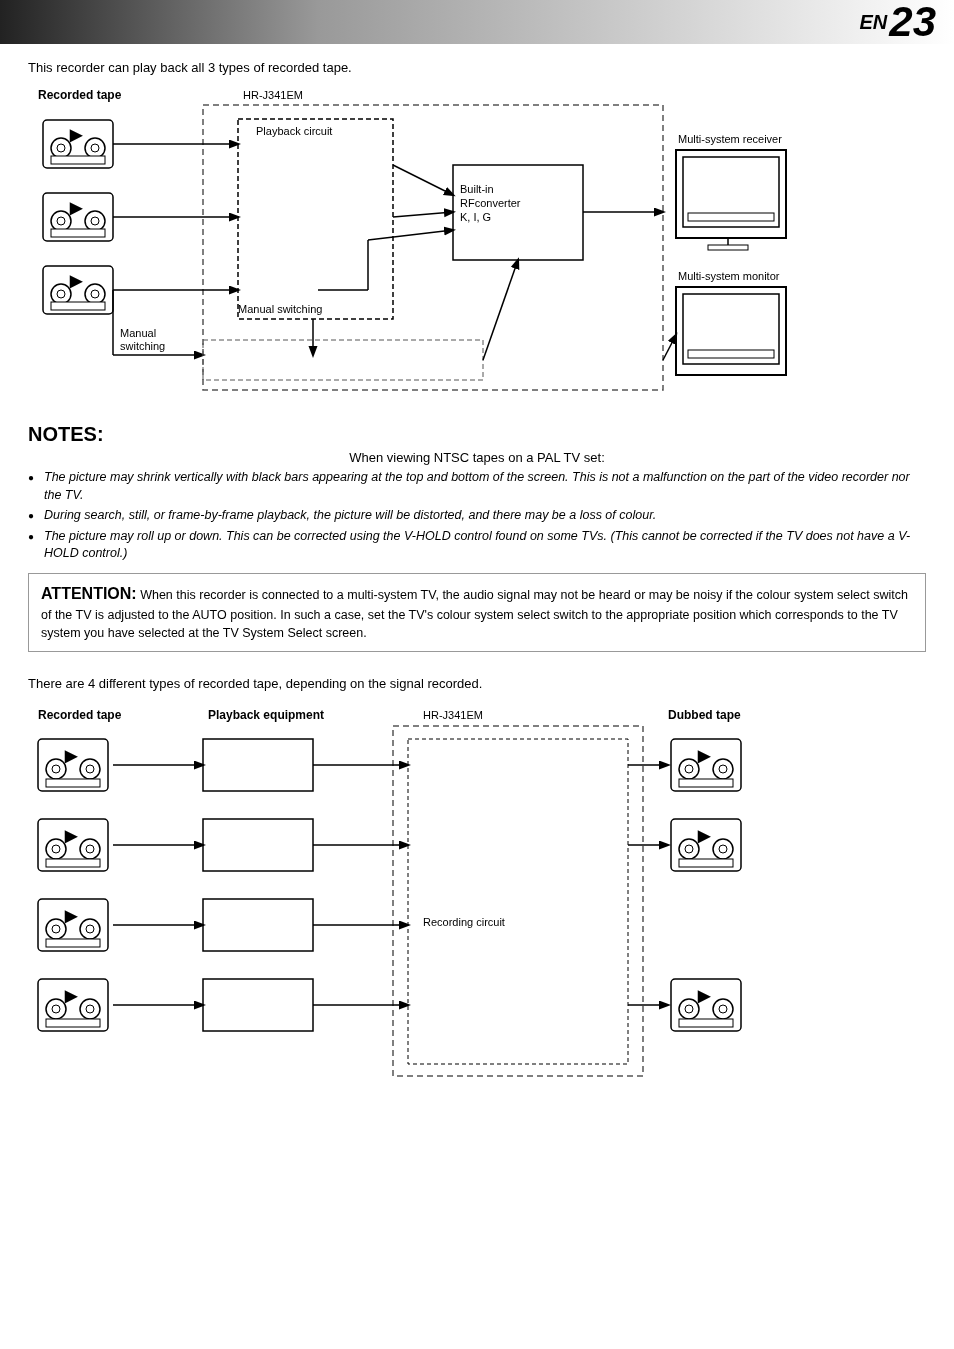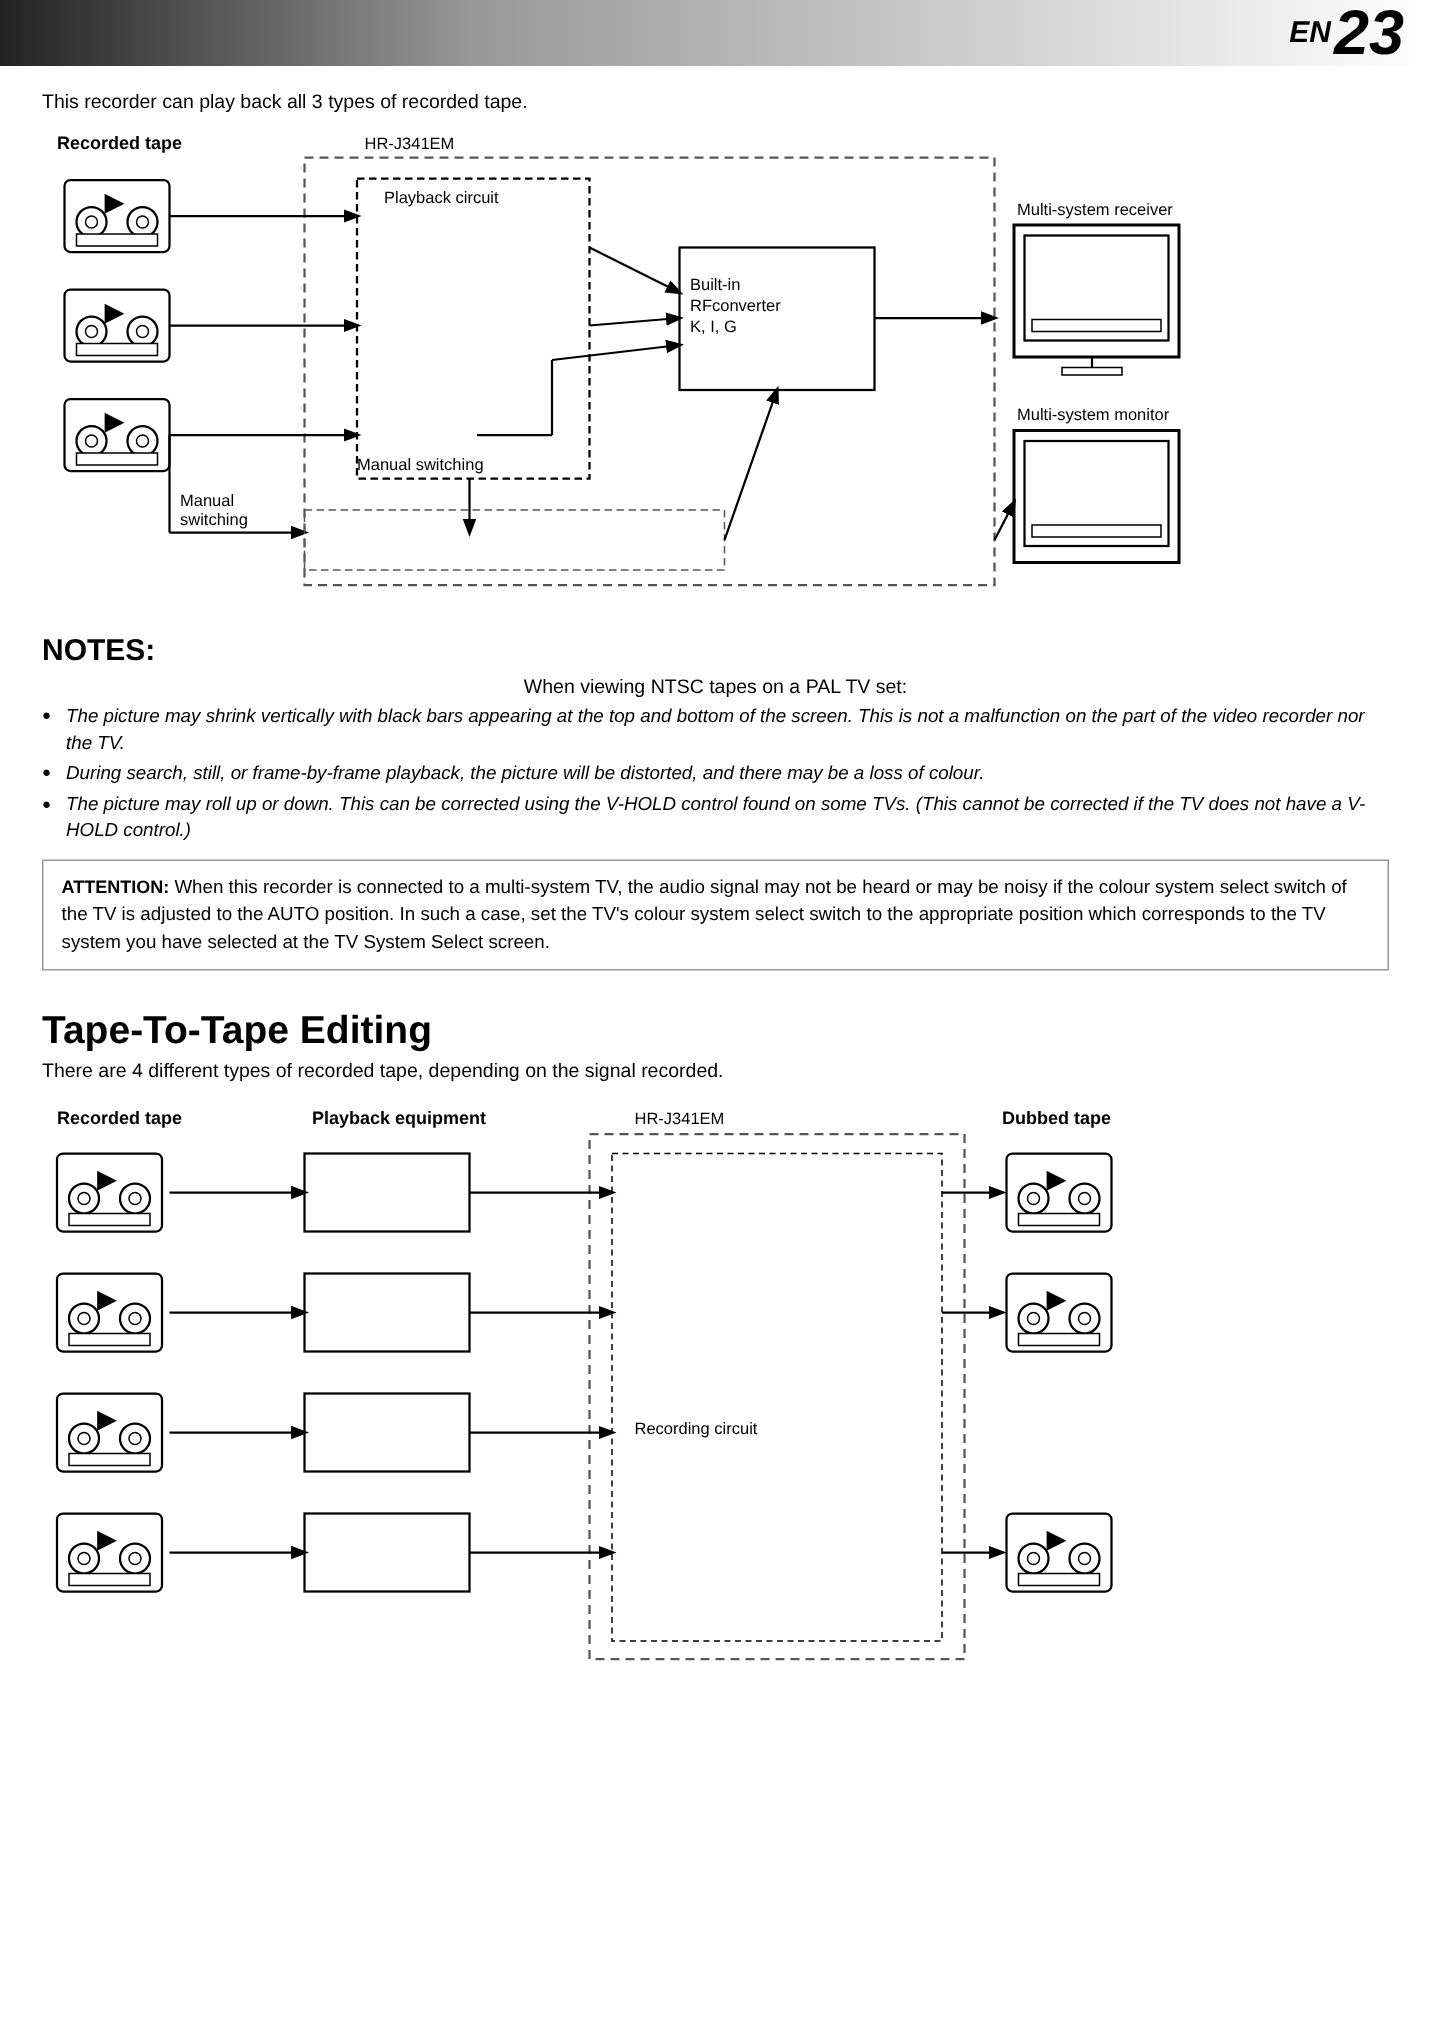--- a/index.html
+++ b/index.html
@@ -98,21 +98,21 @@
     .attention-box {
       border: 1px solid #999;
       padding: 8px 12px;
       margin-top: 8px;
       margin-bottom: 24px;
       font-size: 12.5px;
       line-height: 1.5;
     }
     .attention-title {
       font-weight: bold;
-      font-size: 12px;
+      font-size: 16px;
       text-align: center;
     }
 
     
     .section2-title {
       font-size: 26px;
       font-weight: bold;
       margin-bottom: 4px;
     }
 
@@ -231,21 +231,20 @@
     <li>The picture may shrink vertically with black bars appearing at the top and bottom of the screen. This is not a malfunction on the part of the video recorder nor the TV.</li>
     <li>During search, still, or frame-by-frame playback, the picture will be distorted, and there may be a loss of colour.</li>
     <li>The picture may roll up or down. This can be corrected using the V-HOLD control found on some TVs. (This cannot be corrected if the TV does not have a V-HOLD control.)</li>
   </ul>
 
   <div class="attention-box">
     <span class="attention-title">ATTENTION:</span>
     <span>When this recorder is connected to a multi-system TV, the audio signal may not be heard or may be noisy if the colour system select switch of the TV is adjusted to the AUTO position. In such a case, set the TV's colour system select switch to the appropriate position which corresponds to the TV system you have selected at the TV System Select screen.</span>
   </div>
 
-  <h1 class="section2-title">Tape-To-Tape Editing</h1>
   <p class="section-subtitle">There are 4 different types of recorded tape, depending on the signal recorded.</p>
 
   <div class="diagram-area">
     <svg width="880" height="400">
       <defs>
         <marker id="arrow2" markerWidth="8" markerHeight="8" refX="6" refY="3" orient="auto">
           <path d="M0,0 L0,6 L8,3 z" fill="#000"></path>
         </marker>
       </defs>
 

